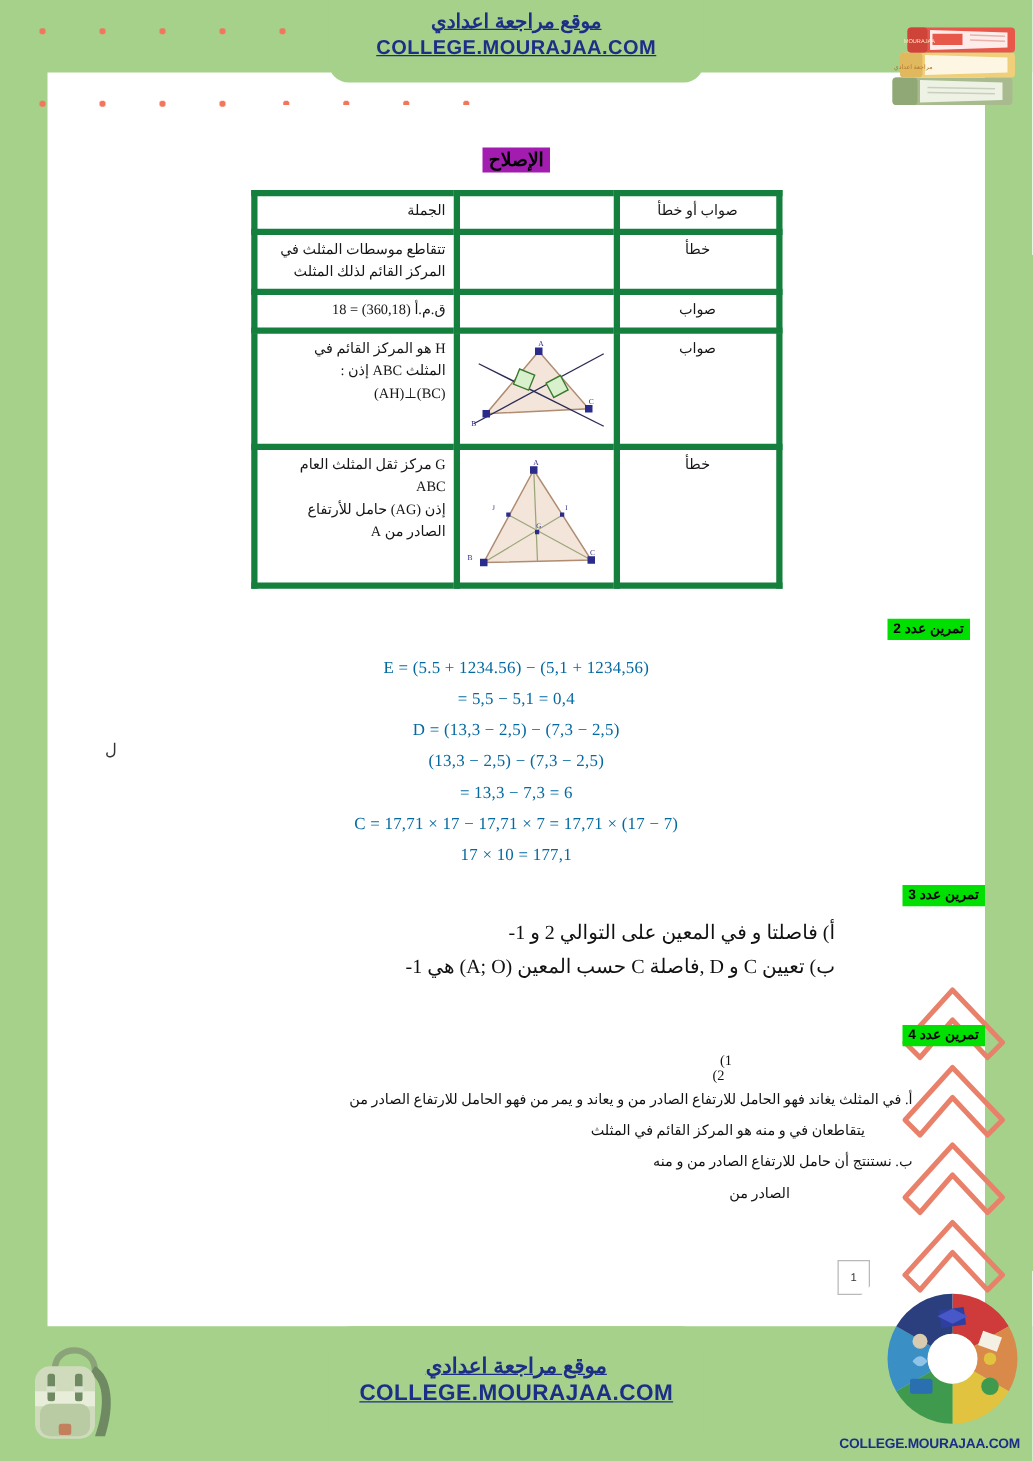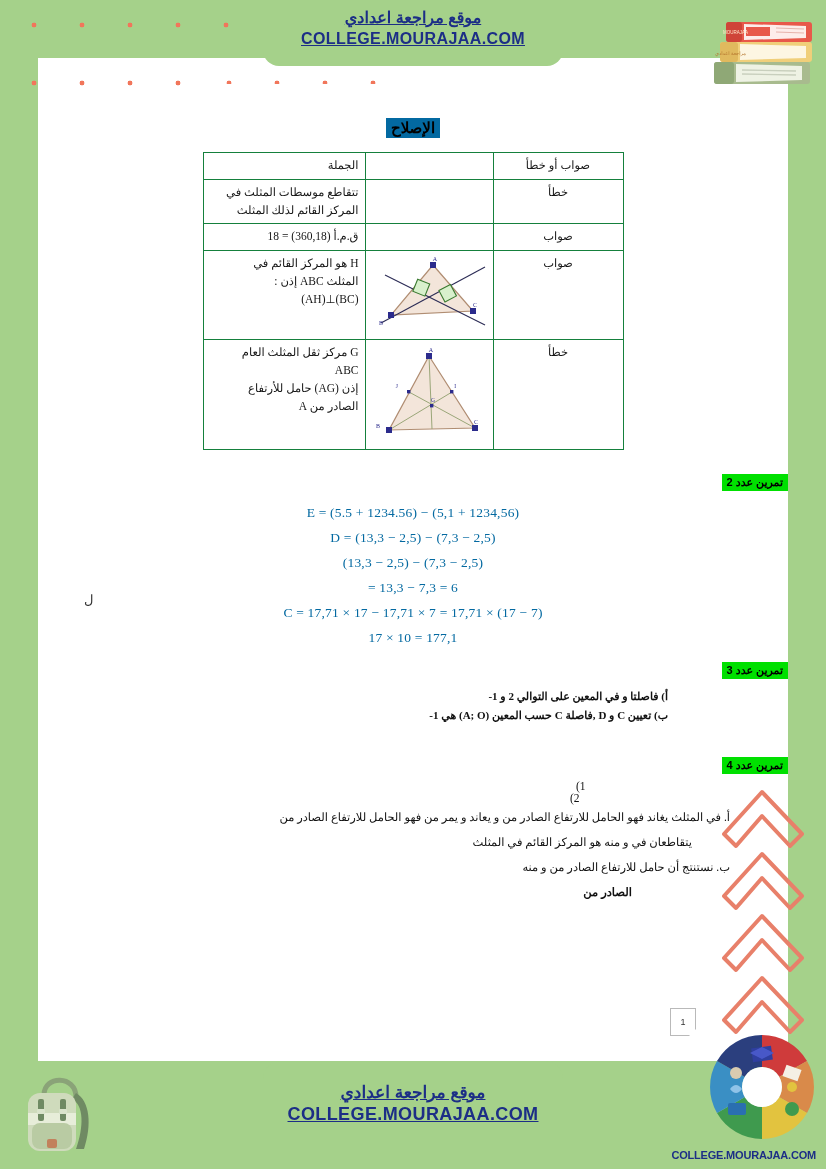--- a/index.html
+++ b/index.html
@@ -116,36 +116,36 @@
 
   
   .content {
     position: absolute; left: 38px; top: 96px;
     width: 750px; height: 960px;
   }
 
   .title-wrap { text-align: center; margin-top: 22px; }
   .title {
     display: inline-block;
-    background: #0369a1;
+    background: #a21caf;
     color: #000;
     font-size: 15px; font-weight: bold;
     font-family: "Liberation Sans", sans-serif;
     padding: 1px 5px;
   }
 
   
   table.reform {
     border-collapse: collapse;
     width: 420px;
     margin: 14px auto 0 auto;
     table-layout: fixed;
   }
   table.reform td {
-    border: 1px solid #15803d;
+    border: 5px solid #15803d;
     padding: 4px 6px;
     font-size: 11.5px;
     color: #161616;
     vertical-align: top;
     line-height: 1.55;
   }
   .col-stmt  { width: 162px; text-align: right; }
   .col-fig   { width: 128px; padding: 2px !important; text-align: center; vertical-align: middle; }
   .col-judge { width: 130px; text-align: center; }
   .cell-tall { height: 86px; }
@@ -175,30 +175,30 @@
     letter-spacing: 0.2px;
   }
 
   .stray {
     position: absolute; left: 84px; top: 592px;
     font-size: 13px; color: #333;
   }
 
   
   .ex3 { margin-top: 8px; padding-right: 120px; text-align: right; }
-  .ex3 p { font-size: 11px; color: #111; line-height: 1.7; font-weight: bold; }
+  .ex3 p { font-size: 16px; color: #111; line-height: 1.7; }
 
   
   .ex4 { margin-top: 6px; padding-right: 36px; padding-left: 108px; text-align: right; }
   .ex4 .num { font-size: 11.5px; color: #111; direction: ltr; text-align: left; padding-left: 430px; }
   .ex4 .num2 { font-size: 11.5px; color: #111; direction: ltr; text-align: left; padding-left: 424px; }
   .ex4 p { font-size: 11.5px; color: #111; line-height: 2.0; margin-top: 2px; }
   .ex4 .indent-a { padding-right: 22px; }
   .ex4 .cont { text-align: right; padding-right: 60px; }
-  .ex4 .tail { text-align: right; padding-right: 120px; font-weight: bold; }
+  .ex4 .tail { text-align: right; padding-right: 120px; }
 
   
   .pagechip {
     position: absolute; left: 670px; top: 1008px;
     width: 26px; height: 28px;
     border: 1px solid #b9b9b9; background: #fff;
   }
   .pagechip span {
     display: block; text-align: center; line-height: 26px;
     font-size: 9px; color: #333;
@@ -333,26 +333,27 @@
           <td class="col-stmt cell-tall2">
             <div>G مركز ثقل المثلث العام</div>
             <div class="mathline">ABC</div>
             <div>إذن (AG) حامل للأرتفاع</div>
             <div>الصادر من A</div>
           </td>
         </tr>
       </tbody>
     </table>
 
-    <div class="badge-row" style="margin-top:22px; text-align:right; padding-right:0; padding-left:78px;text-decoration:underline;">
+    <div class="badge-row" style="margin-top:22px; text-align:right; padding-right:12px; padding-left:78px;text-decoration:underline;">
       <span class="badge">تمرين عدد 2</span>
     </div>
 
     <div class="eqs">
       <div class="eq">E = (5.5 + 1234.56) − (5,1 + 1234,56)</div>
+      <div class="eq">= 5,5 − 5,1 = 0,4</div>
       <div class="eq">D = (13,3 − 2,5) − (7,3 − 2,5)</div>
       <div class="eq">(13,3 − 2,5) − (7,3 − 2,5)</div>
       <div class="eq">= 13,3 − 7,3 = 6</div>
       <div class="eq">C = 17,71 × 17 − 17,71 × 7 = 17,71 × (17 − 7)</div>
       <div class="eq">17 × 10 = 177,1</div>
     </div>
 
     <div class="badge-row" style="margin-top:14px; text-align:right; padding-left:78px;">
       <span class="badge">تمرين عدد 3</span>
     </div>

